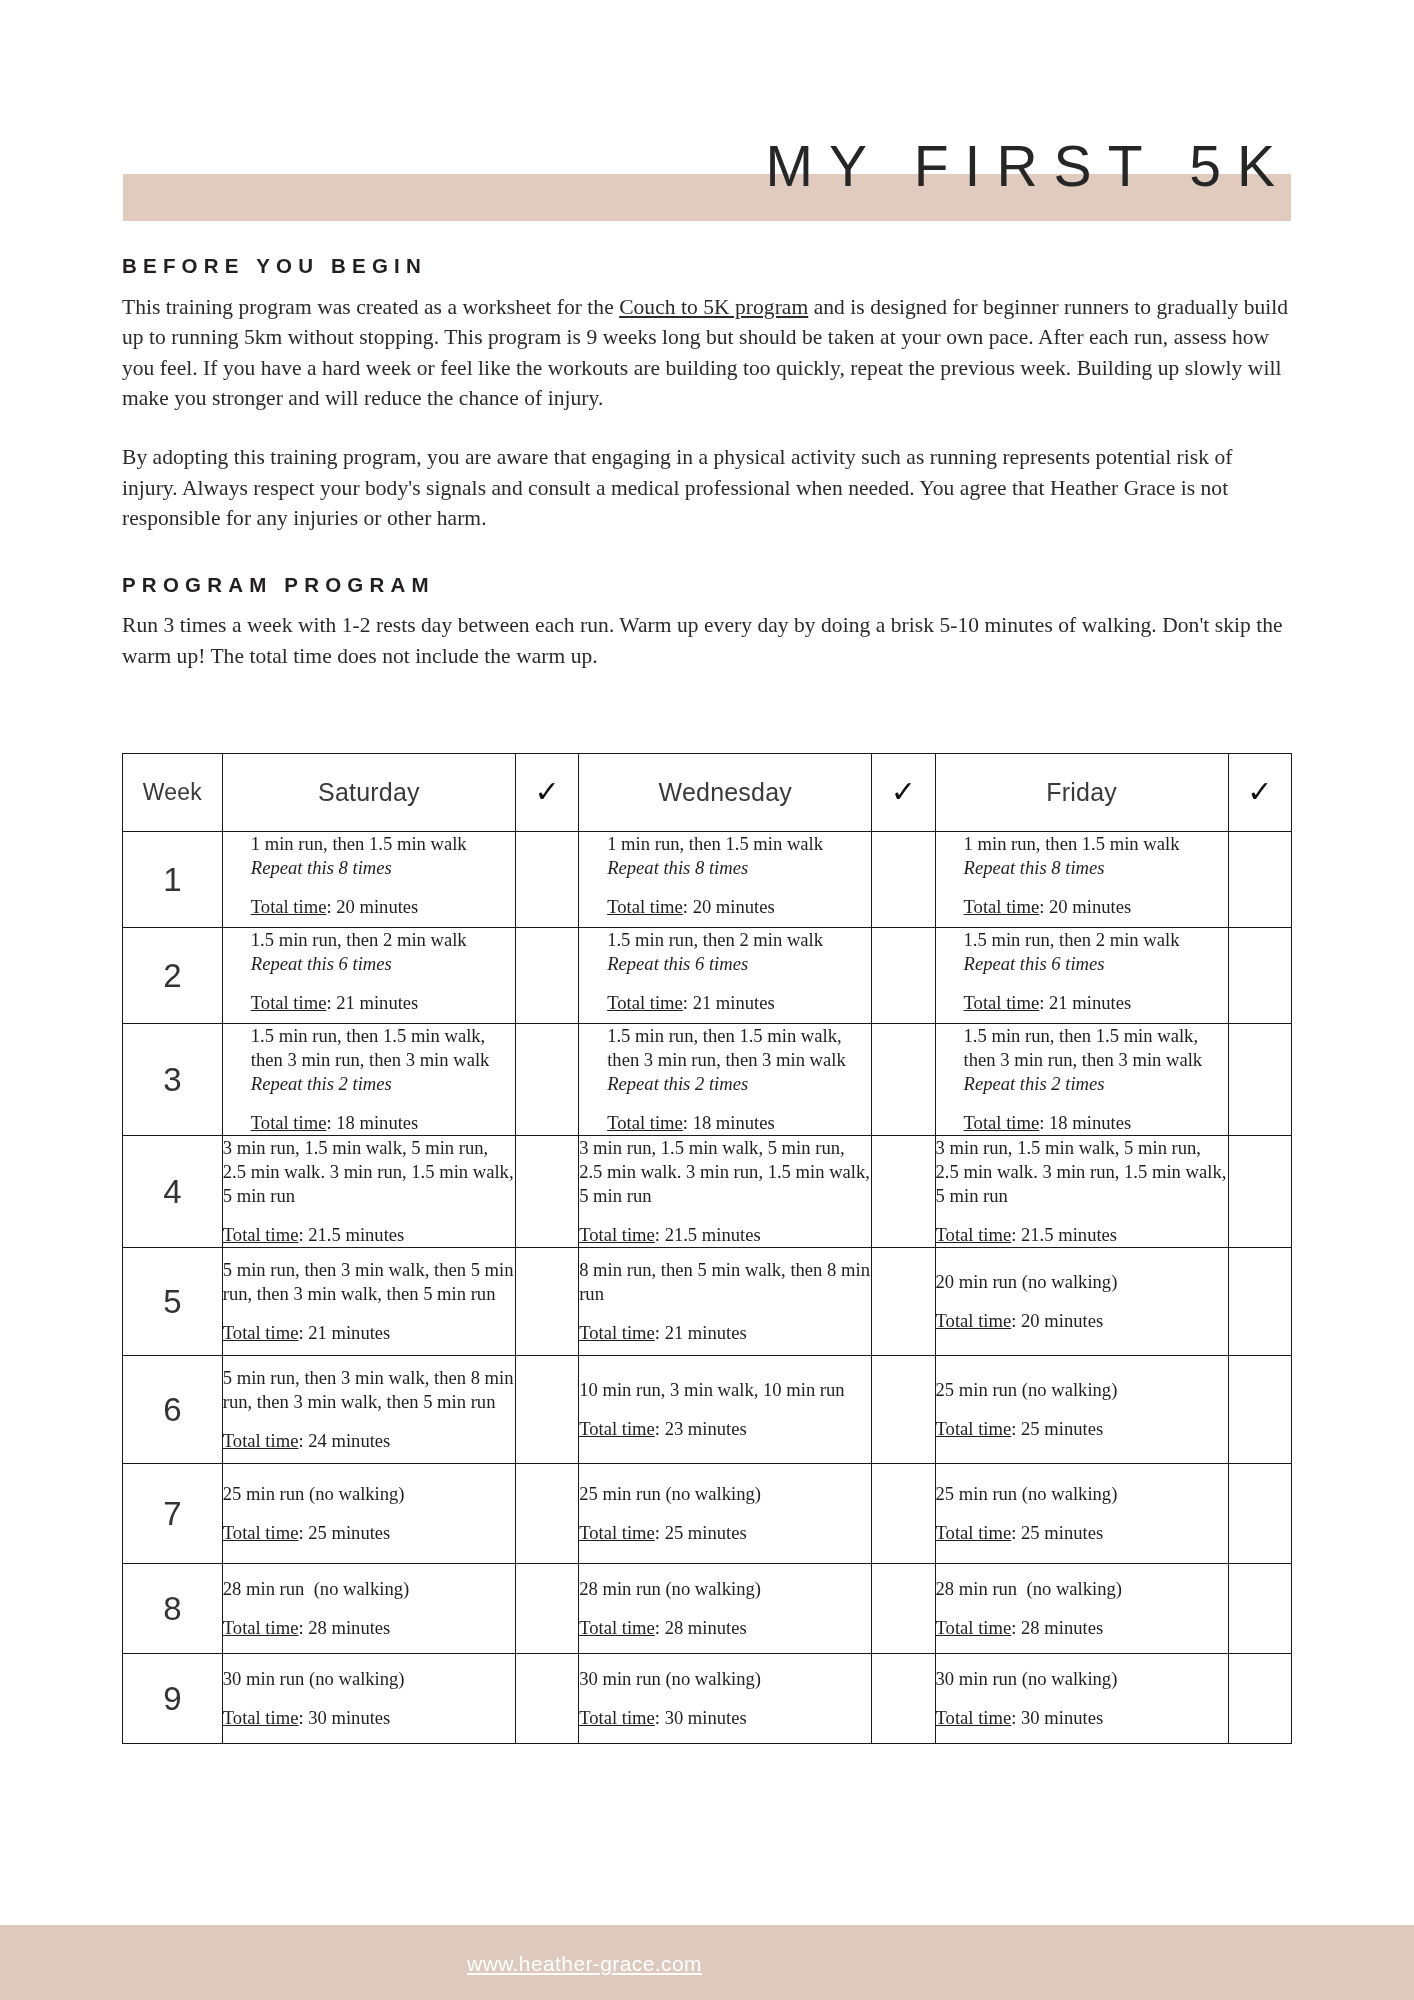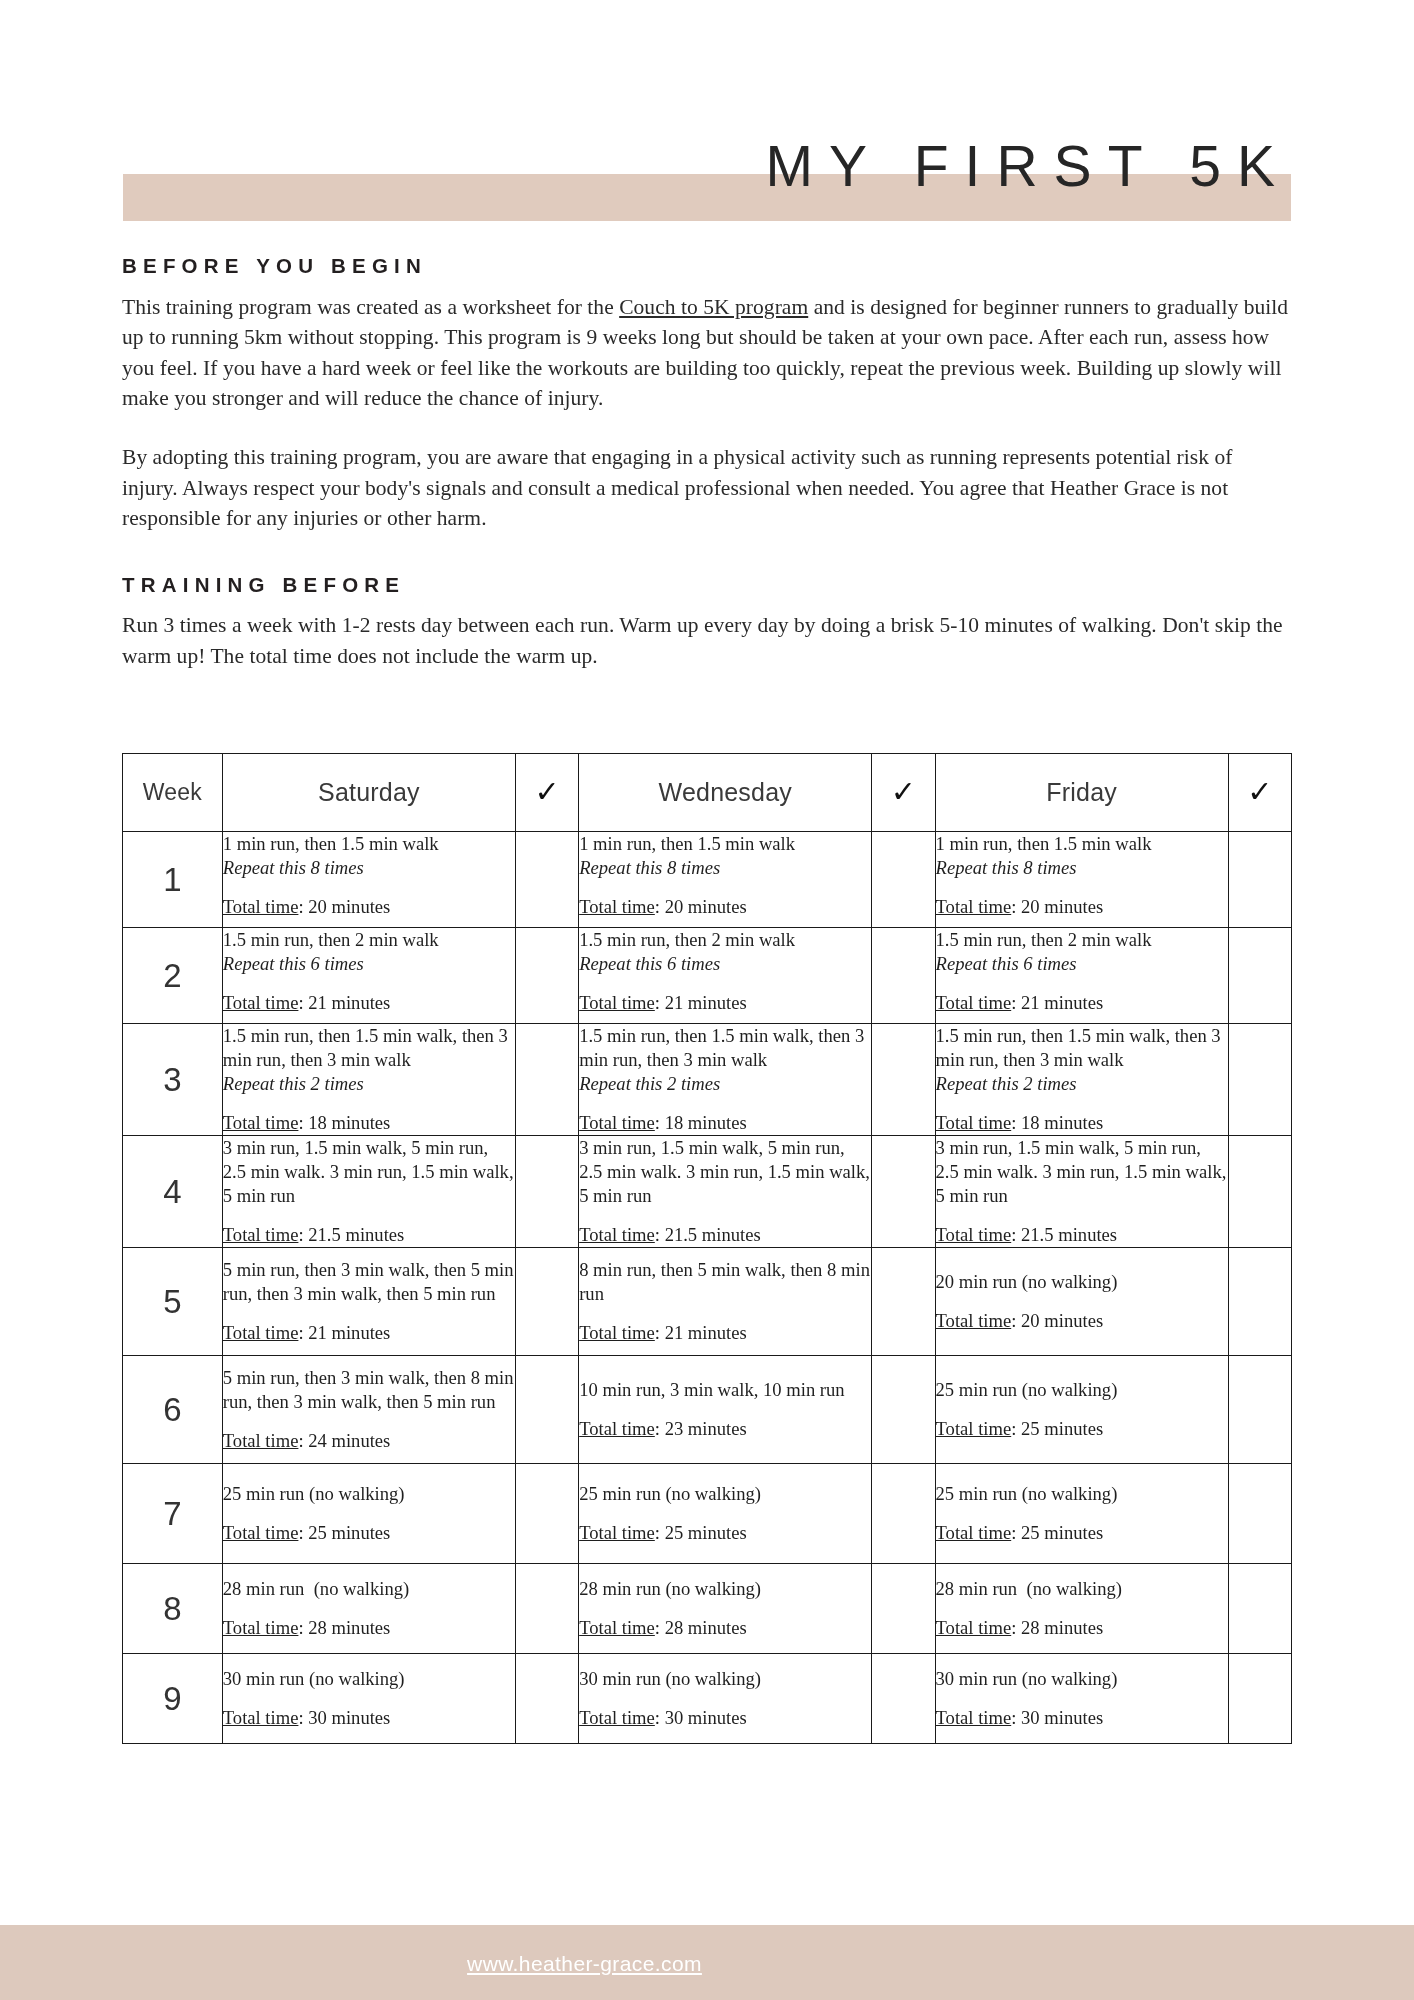--- a/index.html
+++ b/index.html
@@ -124,21 +124,21 @@
   }
 
   td.day-cell {
     padding: 10px 12px 10px 14px;
     font-family: "Liberation Serif", serif;
     font-size: 18.6px;
     line-height: 24px;
     color: #1f1f1f;
     vertical-align: middle;
   }
-  td.day-cell.vtop { vertical-align: top; }
+  td.day-cell.vtop { vertical-align: top; padding-left: 28px; }
   .cell-main  { display: block; white-space: pre-wrap; }
   .cell-rep   { display: block; font-style: italic; }
   .cell-total { display: block; margin-top: 15px; }
   .cell-total .lbl { text-decoration: underline; }
 
   
   .footer-band {
     position: absolute;
     left: 0;
     top: 1925px;
@@ -169,21 +169,21 @@
 <div class="content">
 
   <h2 class="section-heading">BEFORE YOU BEGIN</h2>
 
   <p class="body-para"><span>This training program was created as a worksheet for the </span><span class="ul">Couch to 5K program</span><span> and is designed for beginner runners to gradually build up to running 5km without stopping. This program is 9 weeks long but should be taken at your own pace. After each run, assess how you feel. If you have a hard week or feel like the workouts are building too quickly, repeat the previous week. Building up slowly will make you stronger and will reduce the chance of injury.</span></p>
 
   <p class="body-para">By adopting this training program, you are aware that engaging in a physical activity such as running represents potential risk of injury. Always respect your body's signals and consult a medical professional when needed. You agree that Heather Grace is not responsible for any injuries or other harm.</p>
 
   <div class="gap-before-training"></div>
 
-  <h2 class="section-heading">TRAINING BEFORE</h2>
+  <h2 class="section-heading">PROGRAM PROGRAM</h2>
 
   <p class="body-para intro-lines">Run 3 times a week with 1-2 rests day between each run. Warm up every day by doing a brisk 5-10 minutes of walking. Don't skip the warm up!  The total time does not include the warm up.</p>
 </div>
 
 <div class="table-wrap">
   <table class="program">
     <colgroup>
       <col class="c-week">
         <col class="c-day">
         <col class="c-check">

